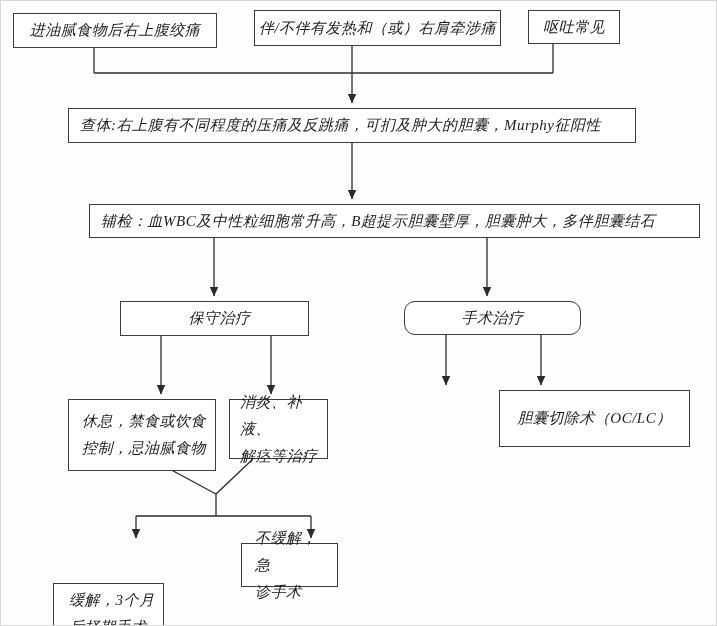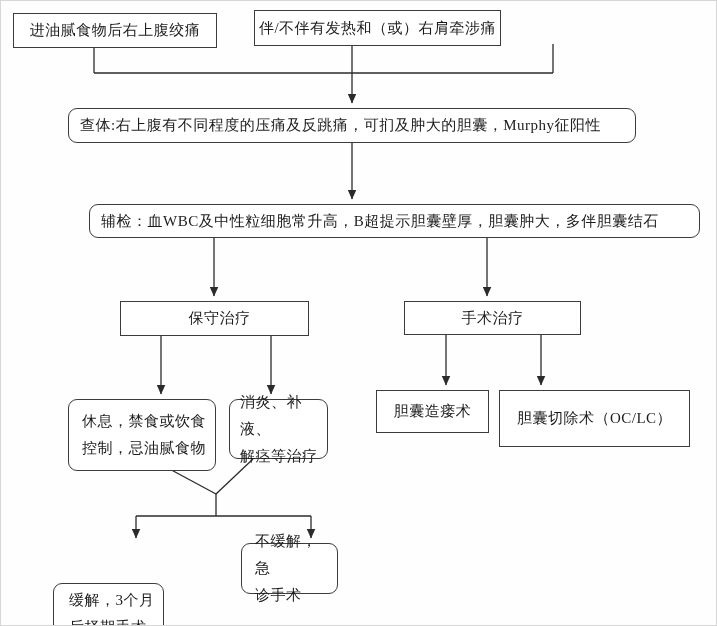--- a/index.html
+++ b/index.html
@@ -9,20 +9,21 @@
     font-family: "Liberation Serif", "DejaVu Serif", serif;
   }
   .figure {
     position: relative;
     width: 717px;
     height: 626px;
     background: #fefefe;
     border: 1px solid #d6d6d6;
     box-sizing: border-box;
     overflow: hidden;
+    font-style: italic;
   }
   .connectors {
     position: absolute;
     left: 0;
     top: 0;
     width: 717px;
     height: 626px;
   }
   .node {
     position: absolute;
@@ -31,21 +32,21 @@
     background: #ffffff;
     color: #1c1c1c;
     display: flex;
     align-items: center;
     font-size: 15px;
     line-height: 27px;
     white-space: pre-line;
     letter-spacing: 0.5px;
   }
   .node.center { justify-content: center; text-align: center; }
-  .node.left   { justify-content: flex-start; text-align: left; padding-left: 11px; padding-right: 6px; border-radius: 9px; }
+  .node.left   { justify-content: flex-start; text-align: left; padding-left: 11px; padding-right: 6px; }
 </style>
 </head>
 <body>
 
 <div class="figure">
 
   <svg class="connectors" viewBox="0 0 717 626" xmlns="http://www.w3.org/2000/svg">
     <defs>
       <marker id="arrow" markerUnits="userSpaceOnUse" markerWidth="10" markerHeight="9" viewBox="0 0 10 9" refX="9.5" refY="4.5" orient="auto">
         <path d="M0,0 L10,4.5 L0,9 Z" fill="#2b2b2b"></path>
@@ -75,38 +76,38 @@
       <path d="M135,515 H310"></path>
       <path d="M135,515 V537" marker-end="url(#arrow)"></path>
       <path d="M310,515 V537" marker-end="url(#arrow)"></path>
     </g>
   </svg>
 
   <div class="node center" style="left:12px; top:12px; width:204px; height:35px;">进油腻食物后右上腹绞痛</div>
 
   <div class="node center" style="left:253px; top:9px; width:247px; height:36px;">伴/不伴有发热和（或）右肩牵涉痛</div>
 
+  <div class="node center" style="left:527px; top:9px; width:92px; height:34px;">呕吐常见</div>
 
   <div class="node left" style="left:67px; top:107px; width:568px; height:35px;">查体:右上腹有不同程度的压痛及反跳痛，可扪及肿大的胆囊，Murphy征阳性</div>
 
   <div class="node left" style="left:52px; top:203px; width:611px; height:34px;margin-left:36px;">辅检：血WBC及中性粒细胞常升高，B超提示胆囊壁厚，胆囊肿大，多伴胆囊结石</div>
 
   <div class="node center" style="left:119px; top:300px; width:189px; height:35px;padding-left:10px;">保守治疗</div>
 
-  <div class="node center" style="left:403px; top:300px; width:177px; height:34px;">手术治疗</div>
+  <div class="node center" style="left:403px; top:300px; width:177px; height:34px;border-radius:11px;">手术治疗</div>
 
   <div class="node left" style="left:67px; top:398px; width:148px; height:72px; padding-left:13px;">休息，禁食或饮食
 控制，忌油腻食物</div>
 
   <div class="node left" style="left:228px; top:398px; width:99px; height:60px; padding-left:10px;">消炎、补液、
 解痉等治疗</div>
 
-  <div class="node center" style="left:375px; top:389px; width:113px; height:43px;">胆囊造瘘术</div>
 
   <div class="node center" style="left:498px; top:389px; width:191px; height:57px;">胆囊切除术（OC/LC）</div>
 
   <div class="node left" style="left:52px; top:542px; width:111px; height:61px; padding-left:15px;margin-top:40px;">缓解，3个月
 后择期手术</div>
 
-  <div class="node left" style="left:240px; top:542px; width:97px; height:51px; padding-left:13px;">不缓解，急
+  <div class="node left" style="left:240px; top:542px; width:97px; height:44px; padding-left:13px;">不缓解，急
 诊手术</div>
 
 </div>
 
 </body></html>

